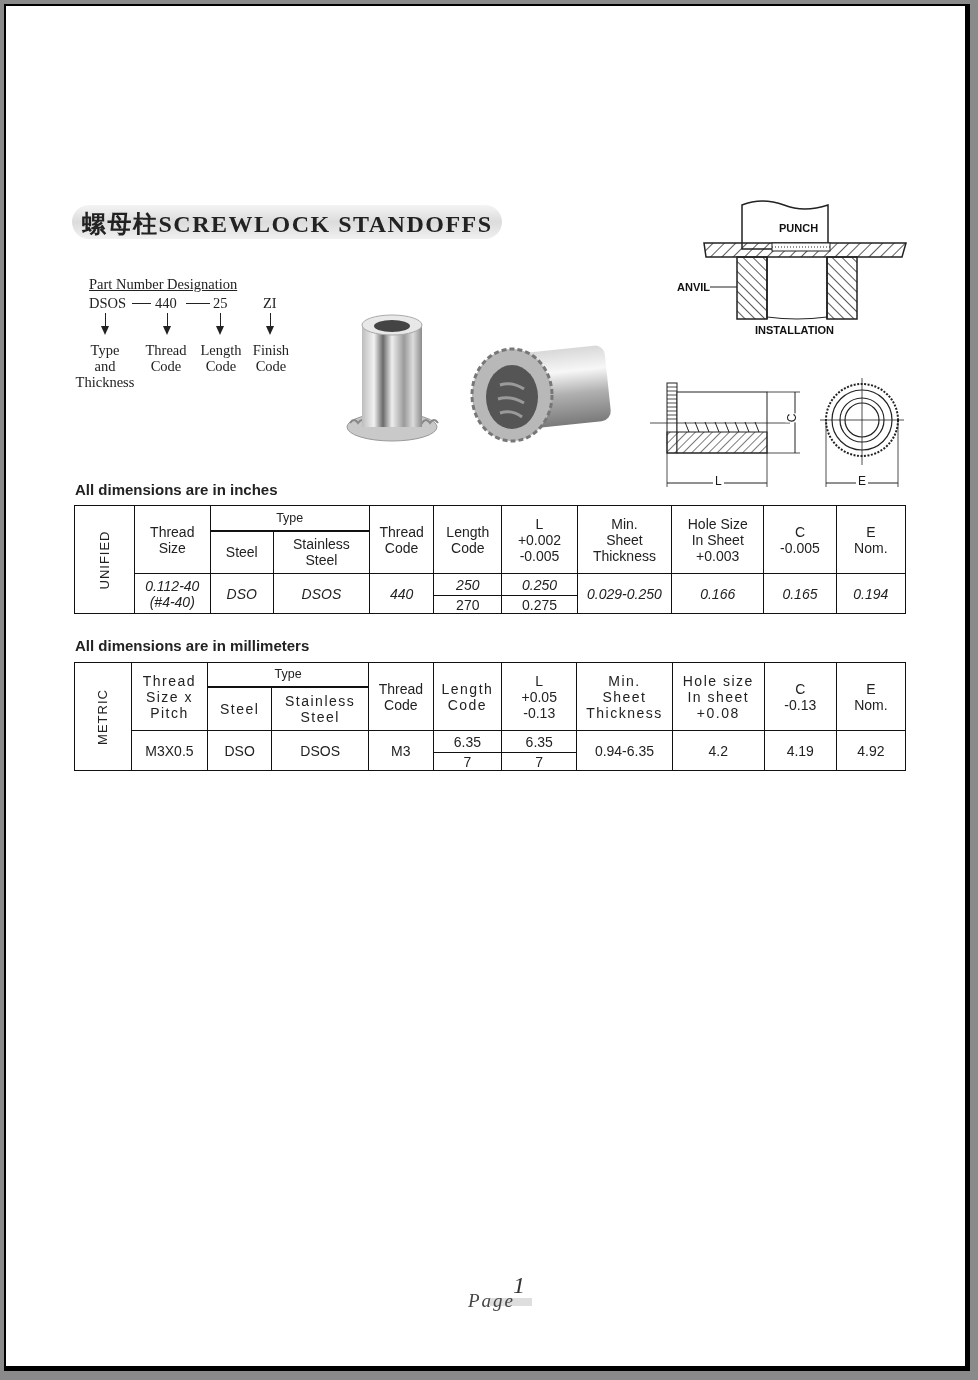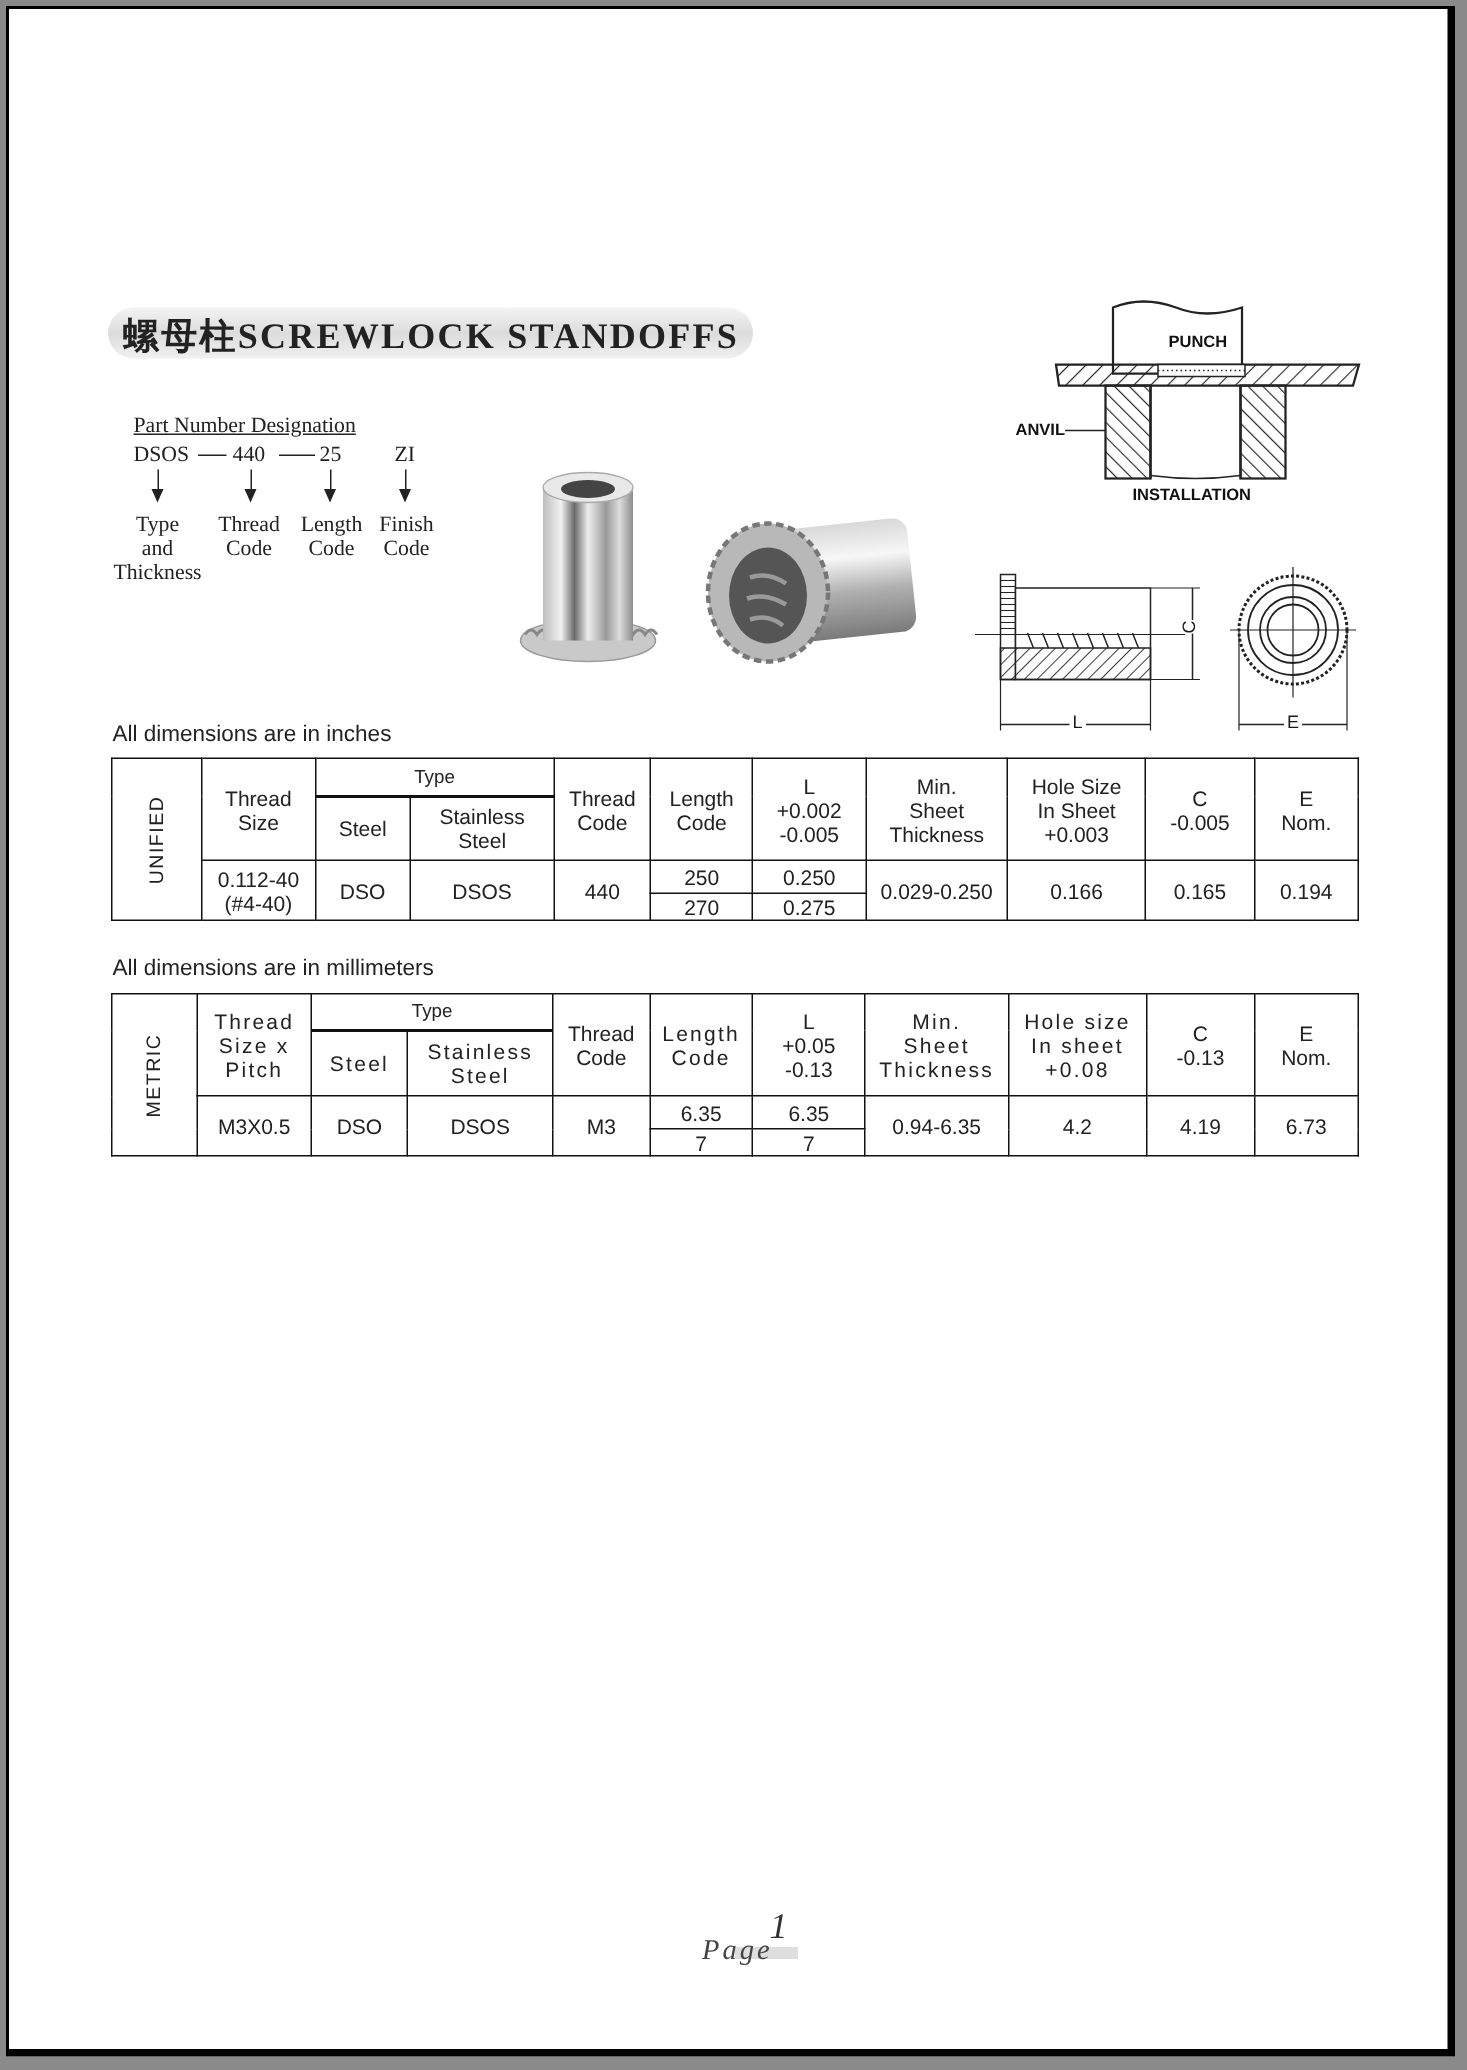--- a/index.html
+++ b/index.html
@@ -8,21 +8,21 @@
   .abs { position:absolute; }
   .title-bar { left:72px; top:205px; width:430px; height:34px; border-radius:17px; background:linear-gradient(180deg,#f4f4f4 0%,#dcdcdc 50%,#f0f0f0 100%); }
   .title { left:82px; top:208px; font-family:"Liberation Serif", serif; font-weight:bold; font-size:24px; letter-spacing:1.5px; color:#222; white-space:nowrap; }
   .serif { font-family:"Liberation Serif", serif; color:#222; }
   .pn-head { left:89px; top:276px; font-size:14.5px;text-decoration:underline; }
   .pn-part { top:295px; font-size:14.5px; }
   .dash { top:303px; height:1px; background:#222; }
   .arrow-line { width:1px; background:#222; }
   .arrow-head { width:0; height:0; border-left:4px solid transparent; border-right:4px solid transparent; border-top:9px solid #222; }
   .pn-label { top:342px; font-size:14.5px; text-align:center; line-height:16px; }
-  .note { font-size:15px; color:#222; }
+  .note { font-size:15px; color:#222;font-weight:bold; }
   table.spec { position:absolute; border-collapse:collapse; font-size:14px; color:#222; }
   table.spec td { border:1px solid #111; text-align:center; vertical-align:middle; padding:0; line-height:16px; }
   table.spec td.side { width:31px; }
   .vert { display:inline-block; transform:rotate(-90deg); white-space:nowrap; font-size:13px; letter-spacing:1px; }
   .wide { letter-spacing:1.5px; }
   .thick-bot { border-bottom:2px solid #111 !important; }
   .page-no { left:468px; top:1290px; font-family:"Liberation Serif", serif; font-size:19px; letter-spacing:2px; color:#444;font-style:italic; }
   .page-bar { left:490px; top:1298px; width:42px; height:8px; background:#dedede; }
   .page-num { left:513px; top:1272px; font-family:"Liberation Serif", serif; font-style:italic; font-size:24px; color:#333; }
   .diag-label { font-family:"Liberation Sans", sans-serif; font-weight:bold; font-size:11px; color:#111; }
@@ -215,21 +215,21 @@
           <div>Nom.</div>
         </td>
   </tr>
   <tr style="height:43px;">
     <td>Steel</td>
     <td>
           <div>Stainless</div>
           <div>Steel</div>
         </td>
   </tr>
-  <tr style="height:22px;">
+  <tr style="height:22px;font-style:italic;">
     <td rowspan="2">
           <div>0.112-40</div>
           <div>(#4-40)</div>
         </td>
     <td rowspan="2">DSO</td>
     <td rowspan="2">DSOS</td>
     <td rowspan="2">440</td>
     <td>250</td>
     <td>0.250</td>
     <td rowspan="2">0.029-0.250</td>
@@ -310,21 +310,21 @@
   <tr style="height:22px;">
     <td rowspan="2">M3X0.5</td>
     <td rowspan="2">DSO</td>
     <td rowspan="2">DSOS</td>
     <td rowspan="2">M3</td>
     <td>6.35</td>
     <td>6.35</td>
     <td rowspan="2">0.94-6.35</td>
     <td rowspan="2">4.2</td>
     <td rowspan="2">4.19</td>
-    <td rowspan="2">6.73</td>
+    <td rowspan="2">4.92</td>
   </tr>
   <tr style="height:18px;">
     <td>7</td>
     <td>7</td>
   </tr>
 </tbody>
   </table>
 
 <div class="abs page-bar"></div>
 <div class="abs page-no">Page</div>

